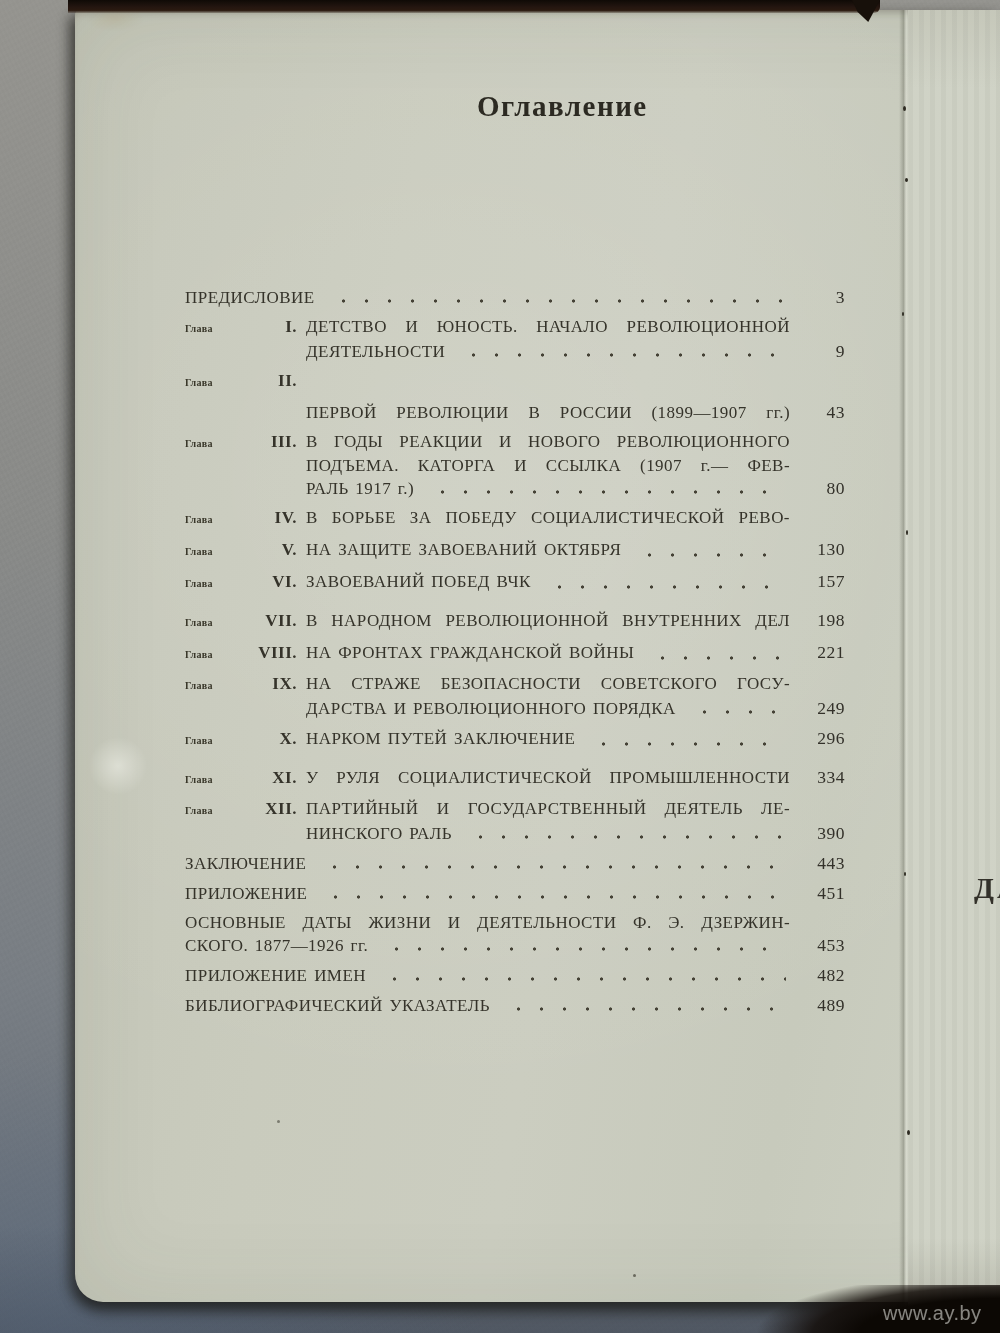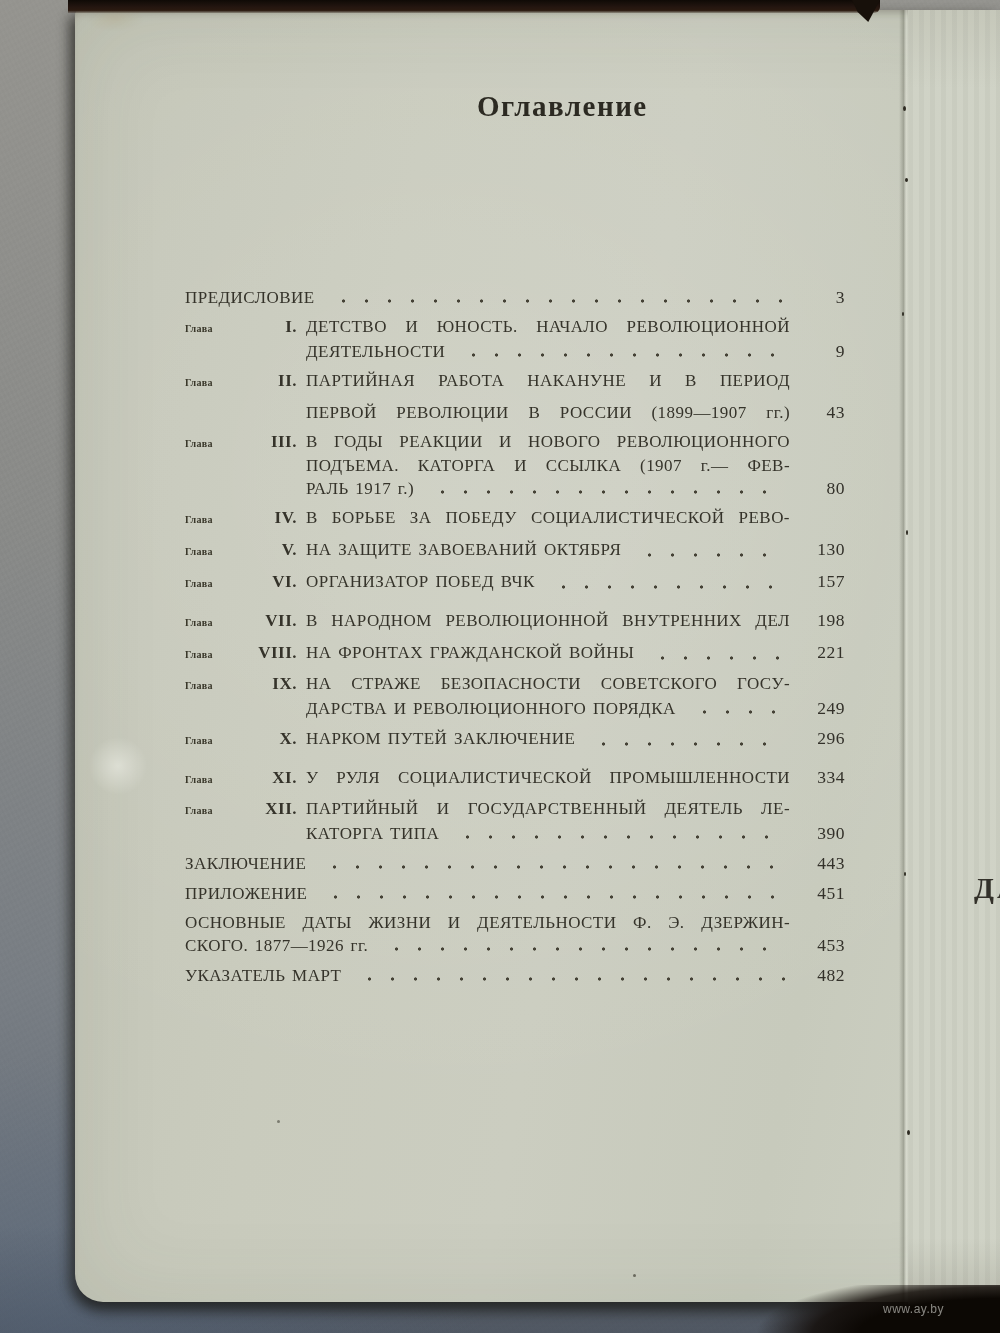--- a/index.html
+++ b/index.html
@@ -82,21 +82,21 @@
     transform:rotate(14deg);}
   .stain{position:absolute;left:10px;top:-4px;width:60px;height:26px;z-index:6;
     background:radial-gradient(closest-side, rgba(168,148,100,.18), rgba(168,148,100,0));}
 
   
   .bottom-dark{position:absolute;right:0;bottom:0;width:260px;height:48px;z-index:5;
     background:radial-gradient(120% 160% at 100% 100%, #0c0804 45%, rgba(18,12,8,.85) 60%, rgba(18,12,8,0) 78%);}
 
   .watermark{position:absolute;left:883px;top:1302px;z-index:8;
     font-family:"Liberation Sans","DejaVu Sans",sans-serif;
-    font-size:12px;letter-spacing:.5px;color:rgba(236,237,231,.55);white-space:nowrap;}
+    font-size:20px;letter-spacing:.5px;color:rgba(236,237,231,.55);white-space:nowrap;}
 </style>
 </head>
 <body>
 
 <div class="photo">
 
   <div class="top-band"></div>
   <div class="top-wedge"></div>
 
   <div class="page">
@@ -125,21 +125,20 @@
             <span class="col-num"></span>
             <span class="line-text dots">ДЕЯТЕЛЬНОСТИ</span>
             <span class="leader"></span>
             <span class="col-page">9</span>
           </div>
         </div>
         <div class="toc-entry">
           <div class="toc-line">
             <span class="col-label">Глава</span>
             <span class="col-num">II.</span>
-            <span class="line-text justify">ПАРТИЙНАЯ РАБОТА НАКАНУНЕ И В ПЕРИОД</span>
             <span class="col-page"></span>
           </div>
           <div class="toc-line">
             <span class="col-label"></span>
             <span class="col-num"></span>
             <span class="line-text justpage">ПЕРВОЙ РЕВОЛЮЦИИ В РОССИИ (1899—1907 гг.)</span>
             <span class="col-page">43</span>
           </div>
         </div>
         <div class="toc-entry">
@@ -177,21 +176,21 @@
             <span class="col-num">V.</span>
             <span class="line-text dots">НА ЗАЩИТЕ ЗАВОЕВАНИЙ ОКТЯБРЯ</span>
             <span class="leader"></span>
             <span class="col-page">130</span>
           </div>
         </div>
         <div class="toc-entry">
           <div class="toc-line">
             <span class="col-label">Глава</span>
             <span class="col-num">VI.</span>
-            <span class="line-text dots">ОРГАНИЗАТОР ПОБЕД ВЧК</span>
+            <span class="line-text dots">ЗАВОЕВАНИЙ ПОБЕД ВЧК</span>
             <span class="leader"></span>
             <span class="col-page">157</span>
           </div>
         </div>
         <div class="toc-entry">
           <div class="toc-line">
             <span class="col-label">Глава</span>
             <span class="col-num">VII.</span>
             <span class="line-text justpage">В НАРОДНОМ РЕВОЛЮЦИОННОЙ ВНУТРЕННИХ ДЕЛ</span>
             <span class="col-page">198</span>
@@ -241,21 +240,21 @@
         <div class="toc-entry">
           <div class="toc-line">
             <span class="col-label">Глава</span>
             <span class="col-num">XII.</span>
             <span class="line-text justify">ПАРТИЙНЫЙ И ГОСУДАРСТВЕННЫЙ ДЕЯТЕЛЬ ЛЕ-</span>
             <span class="col-page"></span>
           </div>
           <div class="toc-line">
             <span class="col-label"></span>
             <span class="col-num"></span>
-            <span class="line-text dots">КАТОРГА ТИПА</span>
+            <span class="line-text dots">НИНСКОГО РАЛЬ</span>
             <span class="leader"></span>
             <span class="col-page">390</span>
           </div>
         </div>
         <div class="toc-entry">
           <div class="toc-line">
             <span class="line-text dots">ЗАКЛЮЧЕНИЕ</span>
             <span class="leader"></span>
             <span class="col-page">443</span>
           </div>
@@ -273,23 +272,30 @@
             <span class="col-page"></span>
           </div>
           <div class="toc-line">
             <span class="line-text dots">СКОГО. 1877—1926 гг.</span>
             <span class="leader"></span>
             <span class="col-page">453</span>
           </div>
         </div>
         <div class="toc-entry">
           <div class="toc-line">
-            <span class="line-text dots">УКАЗАТЕЛЬ МАРТ</span>
+            <span class="line-text dots">ПРИЛОЖЕНИЕ ИМЕН</span>
             <span class="leader"></span>
             <span class="col-page">482</span>
+          </div>
+        </div>
+        <div class="toc-entry">
+          <div class="toc-line">
+            <span class="line-text dots">БИБЛИОГРАФИЧЕСКИЙ УКАЗАТЕЛЬ</span>
+            <span class="leader"></span>
+            <span class="col-page">489</span>
           </div>
         </div>
       </div>
 
     <div class="crease"></div>
     <div class="edge-strip"></div>
     <div class="next-page-text">ДА</div>
 
     <div class="speck" style="left:828px;top:96px;width:3px;height:5px;"></div>
     <div class="speck" style="left:830px;top:168px;width:3px;height:4px;"></div>

